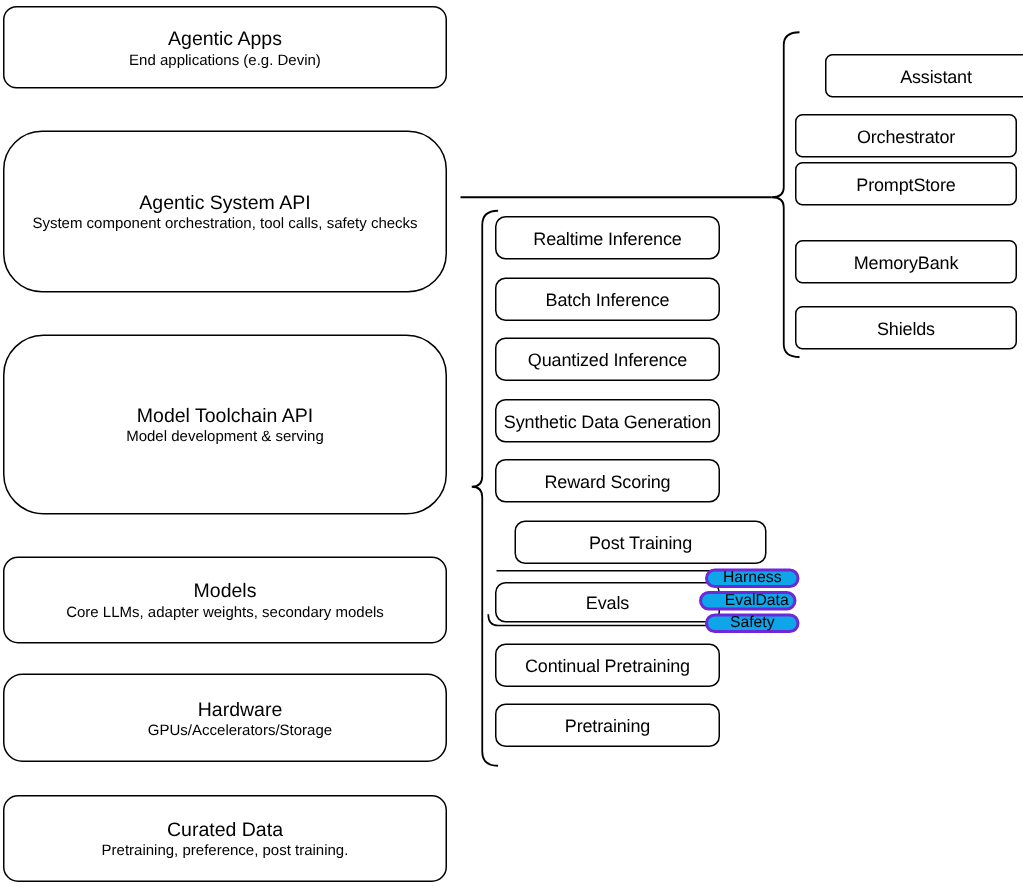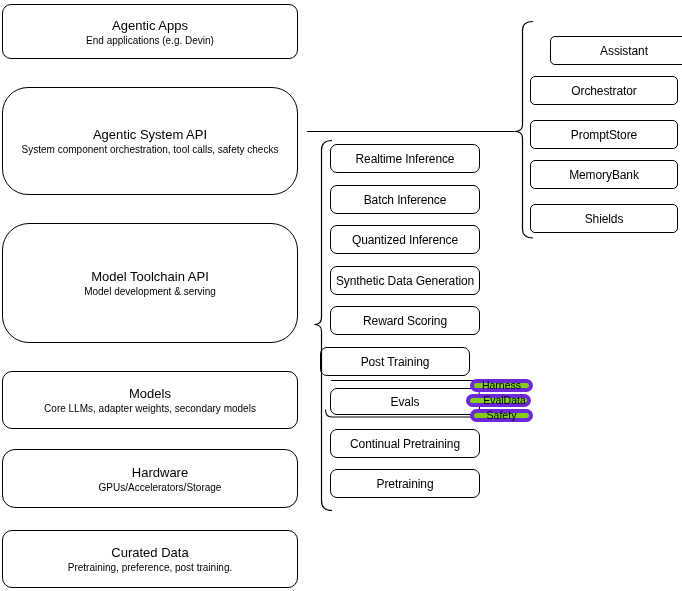--- a/index.html
+++ b/index.html
@@ -21,22 +21,22 @@
     align-items:center;
     justify-content:center;
     text-align:center;
   }
   .node .title{font-size:13px;line-height:17px;white-space:nowrap;}
   .node .subtitle{font-size:10px;line-height:13px;white-space:nowrap;}
   .small-node{font-size:12px;letter-spacing:-0.1px;white-space:nowrap;}
   .tag{
     position:absolute;
     box-sizing:border-box;
-    background:#84cc16;
-    border:4px solid #6d28d9;
+    background:#0ea5e9;
+    border:2px solid #6d28d9;
     border-radius:999px;
     font-size:10.5px;
     line-height:1;
     display:flex;
     align-items:center;
     justify-content:center;
     white-space:nowrap;
   }
   .lines{position:absolute;left:0;top:0;width:682px;height:591px;pointer-events:none;}
 </style>
@@ -73,28 +73,28 @@
   <div class="node" style="left:2px;top:530px;width:296px;height:58px;border-radius:10px;">
     <span class="title">Curated Data</span>
     <span class="subtitle">Pretraining, preference, post training.</span>
   </div>
 
   <div class="node small-node" style="left:330px;top:144px;width:150px;height:29px;border-radius:7px;">Realtime Inference</div>
   <div class="node small-node" style="left:330px;top:185px;width:150px;height:29px;border-radius:7px;">Batch Inference</div>
   <div class="node small-node" style="left:330px;top:225px;width:150px;height:29px;border-radius:7px;">Quantized Inference</div>
   <div class="node small-node" style="left:330px;top:266px;width:150px;height:29px;border-radius:7px;">Synthetic Data Generation</div>
   <div class="node small-node" style="left:330px;top:306px;width:150px;height:29px;border-radius:7px;">Reward Scoring</div>
-  <div class="node small-node" style="left:320px;top:347px;width:150px;height:29px;border-radius:7px;">Post Training</div>
+  <div class="node small-node" style="left:343px;top:347px;width:168px;height:29px;border-radius:7px;">Post Training</div>
   <div class="node small-node" style="left:330px;top:388px;width:150px;height:27px;border-radius:7px;">Evals</div>
   <div class="node small-node" style="left:330px;top:429px;width:150px;height:29px;border-radius:7px;">Continual Pretraining</div>
   <div class="node small-node" style="left:330px;top:469px;width:150px;height:29px;border-radius:7px;">Pretraining</div>
 
   <div class="node small-node" style="left:530px;top:36px;width:148px;height:29px;border-radius:5px;margin-left:20px;">Assistant</div>
   <div class="node small-node" style="left:530px;top:76px;width:148px;height:29px;border-radius:5px;">Orchestrator</div>
-  <div class="node small-node" style="left:530px;top:120px;width:148px;height:29px;border-radius:5px;">PromptStore</div>
+  <div class="node small-node" style="left:530px;top:108px;width:148px;height:29px;border-radius:5px;">PromptStore</div>
   <div class="node small-node" style="left:530px;top:160px;width:148px;height:29px;border-radius:5px;">MemoryBank</div>
   <div class="node small-node" style="left:530px;top:204px;width:148px;height:29px;border-radius:5px;">Shields</div>
 
   <svg class="lines" viewBox="0 0 682 591" xmlns="http://www.w3.org/2000/svg">
     <path d="M 332 140.5 Q 321.5 140.5 321.5 150 L 321.5 317.5 Q 321.5 324.5 314.5 324.5 Q 321.5 324.5 321.5 331.5 L 321.5 501 Q 321.5 510.5 332 510.5" fill="none" stroke="#000000" stroke-width="1.2"></path>
     <path d="M 533 21.5 Q 522.5 21.5 522.5 30 L 522.5 125 Q 522.5 131.5 514.5 131.5 Q 522.5 131.5 522.5 138 L 522.5 229.5 Q 522.5 238 533 238" fill="none" stroke="#000000" stroke-width="1.2"></path>
     <path d="M 307 131.5 L 514.5 131.5" fill="none" stroke="#000000" stroke-width="1.2"></path>
     <path d="M 331 380.5 L 474 380.5" fill="none" stroke="#000000" stroke-width="1.1"></path>
     <path d="M 325.5 409.5 Q 325.5 417 332 417 L 474 417" fill="none" stroke="#000000" stroke-width="1.1"></path>
   </svg>

